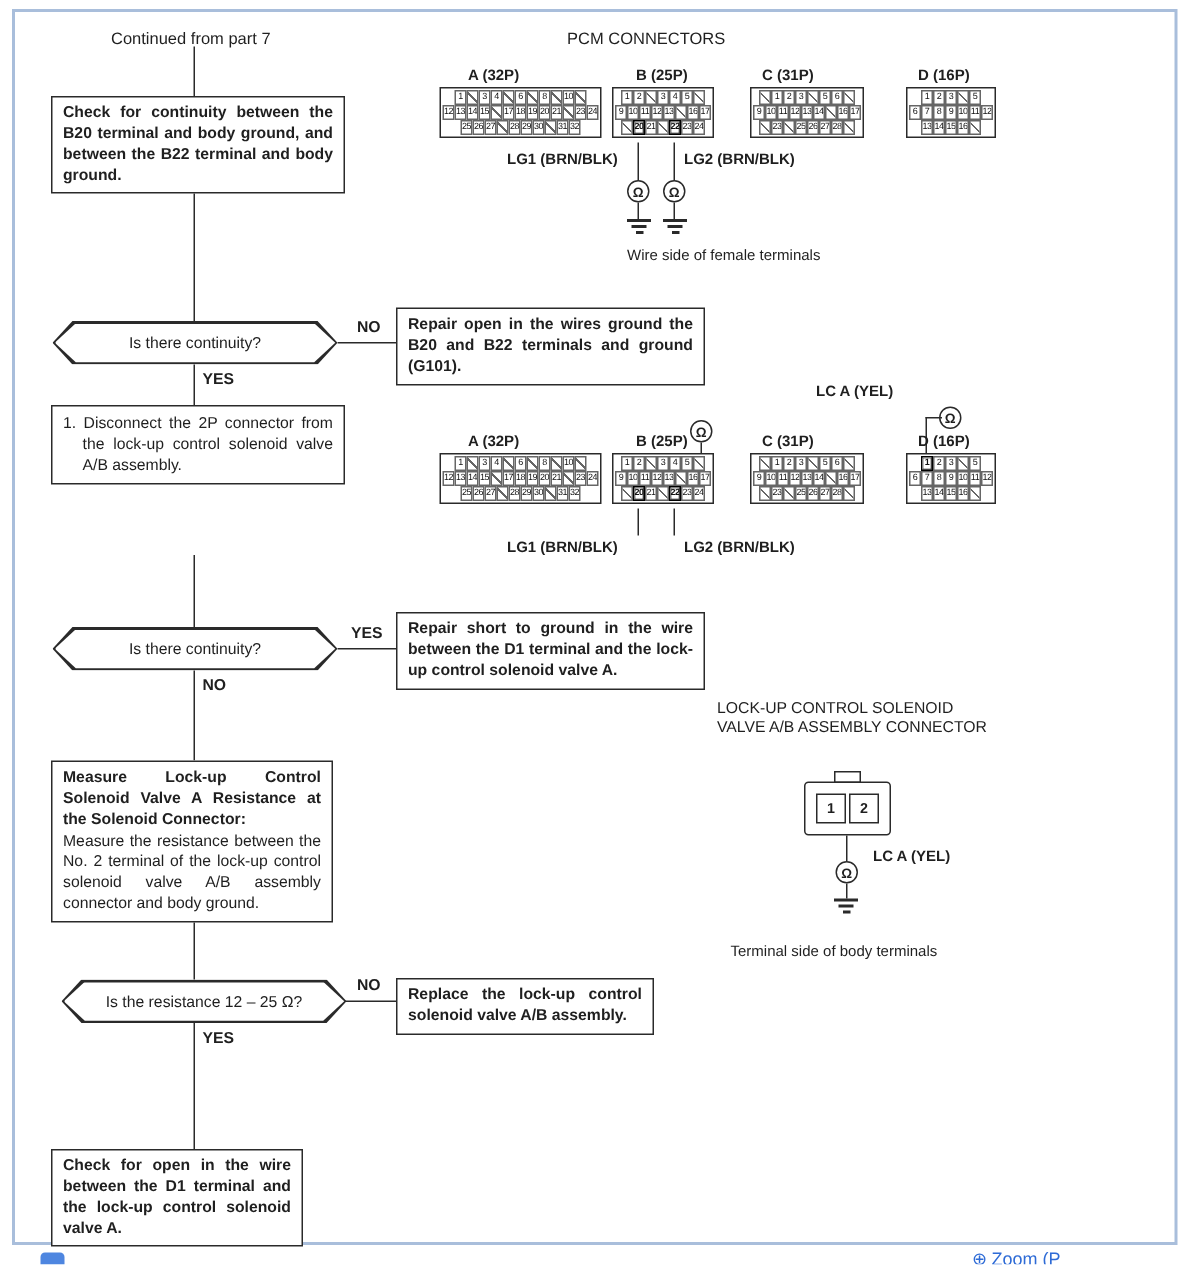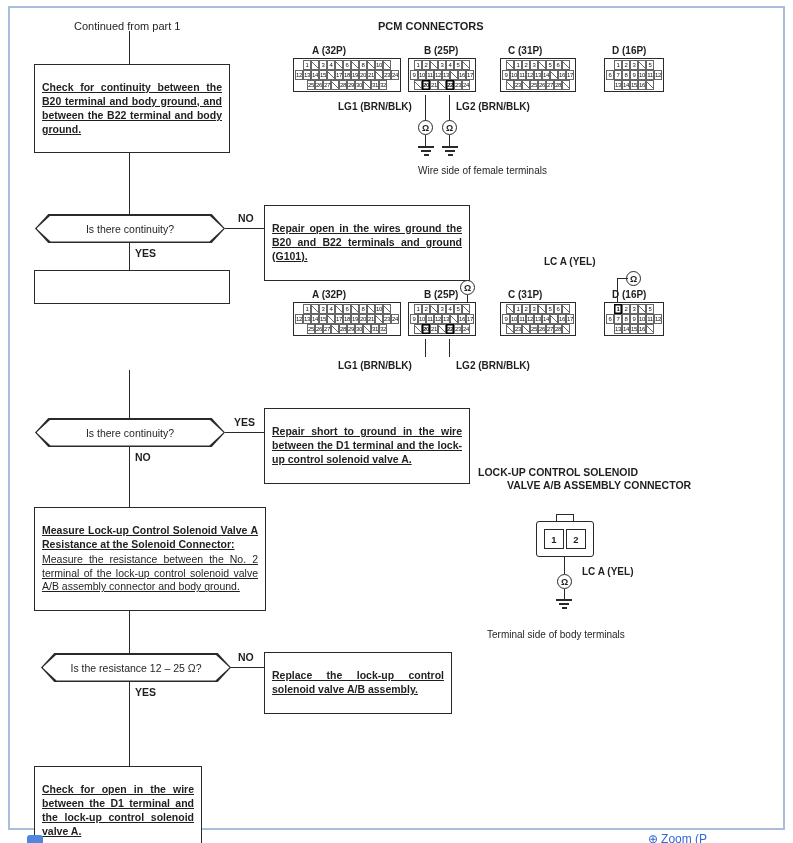--- a/index.html
+++ b/index.html
@@ -2,34 +2,34 @@
 <html><head>
 <meta charset="utf-8">
 <style>
   * { margin:0; padding:0; box-sizing:border-box; }
   body { font-family:"Liberation Sans", sans-serif; background:#fff; }
   #page { position:relative; width:793px; height:843px; background:#ffffff; overflow:hidden; color:#1f1f1f; }
   .frame { position:absolute; border:2px solid #a9bedb; background:transparent; }
   .vline, .hline { position:absolute; background:#2a2a2a; }
   .vline { width:1.4px; }
   .hline { height:1.4px; }
-  .pbox { position:absolute; background:#fff; border:1.5px solid #2a2a2a; padding:16px 7px;
-          font-size:10.5px; line-height:1.32; font-weight:bold; text-align:justify;text-decoration:underline; }
+  .pbox { position:absolute; background:#fff; border:1.5px solid #2a2a2a; padding:4px 7px;
+          font-size:10.5px; line-height:1.32; font-weight:bold; text-align:justify; }
   .pbox .reg { font-weight:normal; margin-top:1px; }
   .list-item { font-weight:normal; padding-left:13px; text-indent:-13px; margin-top:1px; }
   .decision { position:absolute; width:190px; height:29px; }
   .hex-o { position:absolute; inset:0; background:#2a2a2a;
            clip-path:polygon(0 50%,7% 0,93% 0,100% 50%,93% 100%,7% 100%); }
   .hex-i { position:absolute; inset:1.5px; background:#fff;
            clip-path:polygon(0 50%,7.5% 0,92.5% 0,100% 50%,92.5% 100%,7.5% 100%); }
   .dq { position:absolute; inset:0; display:flex; align-items:center; justify-content:center; font-size:10.5px; }
   .branch { position:absolute; font-size:10.5px; font-weight:bold; }
   .small-label { position:absolute; font-size:10px; font-weight:bold; white-space:nowrap;text-align:center; }
   .caption { position:absolute; font-size:10px; white-space:nowrap; }
-  .sec-title { position:absolute; font-size:11px; font-weight:bold; white-space:nowrap; }
+  .sec-title { position:absolute; font-size:11px; font-weight:normal; white-space:nowrap; }
   .connector { position:absolute; background:#fff; border:1px solid #2a2a2a; padding:1px; }
   .pin-row { display:flex; justify-content:center; }
   .pin-cell { flex:0 0 8px; width:8px; height:10px; border:0.5px solid #666; font-size:6px;
               letter-spacing:-0.3px; line-height:8.5px; text-align:center; color:#111;
               background:#fff; overflow:hidden; }
   .pin-cell.hatched { background:linear-gradient(45deg,transparent 43%,#666 43%,#666 57%,transparent 57%); }
   .pin-cell.hl { border-color:#000; box-shadow:inset 0 0 0 0.5px #000; font-weight:bold; }
   .probe { position:absolute; width:15px; height:15px; border:1.3px solid #2a2a2a; border-radius:50%;
            background:#fff; display:flex; align-items:center; justify-content:center;
            font-size:9px; font-weight:bold; }
@@ -53,58 +53,59 @@
   <div class="vline" style="left:129px; top:110px; height:104px;"></div>
   <div class="vline" style="left:129px; top:243px; height:27px;"></div>
   <div class="vline" style="left:129px; top:370px; height:50px;"></div>
   <div class="vline" style="left:129px; top:447px; height:60px;"></div>
   <div class="vline" style="left:129px; top:600px; height:53px;"></div>
   <div class="vline" style="left:129px; top:682px; height:84px;"></div>
   <div class="hline" style="left:225px; top:228px; width:39px;"></div>
   <div class="hline" style="left:225px; top:432px; width:39px;"></div>
   <div class="hline" style="left:225px; top:667px; width:39px;"></div>
 
-  <div class="caption" style="left:74px; top:20px; font-size:11px;">Continued from part 1</div>
+  <div class="caption" style="left:74px; top:20px; font-size:11px;">Continued from part 7</div>
 
   <div class="pbox" style="left:34px; top:64px; width:196px;">Check for continuity between the B20 terminal and body ground, and between the B22 terminal and body ground.</div>
 
   <div class="decision" style="left:35px; top:214px;">
     <div class="hex-o"></div>
     <div class="hex-i"></div>
     <div class="dq">Is there continuity?</div>
   </div>
   <div class="branch" style="left:238px; top:212px;">NO</div>
   <div class="branch" style="left:135px; top:247px;">YES</div>
   <div class="pbox" style="left:264px; top:205px; width:206px;">Repair open in the wires ground the B20 and B22 terminals and ground (G101).</div>
 
   <div class="pbox" style="left:34px; top:270px; width:196px;">
+    <div class="list-item">1. Disconnect the 2P connector from the lock-up control solenoid valve A/B assembly.</div>
   </div>
 
   <div class="decision" style="left:35px; top:418px;">
     <div class="hex-o"></div>
     <div class="hex-i"></div>
     <div class="dq">Is there continuity?</div>
   </div>
   <div class="branch" style="left:234px; top:416px;">YES</div>
   <div class="branch" style="left:135px; top:451px;">NO</div>
   <div class="pbox" style="left:264px; top:408px; width:206px;">Repair short to ground in the wire between the D1 terminal and the lock-up control solenoid valve A.</div>
 
-  <div class="pbox" style="left:34px; top:507px; width:232px;">
+  <div class="pbox" style="left:34px; top:507px; width:188px;">
     <div>Measure Lock-up Control Solenoid Valve A Resistance at the Solenoid Connector:</div>
     <div class="reg">Measure the resistance between the No. 2 terminal of the lock-up control solenoid valve A/B assembly connector and body ground.</div>
   </div>
 
   <div class="decision" style="left:41px; top:653px;">
     <div class="hex-o"></div>
     <div class="hex-i"></div>
     <div class="dq">Is the resistance 12 – 25 Ω?</div>
   </div>
   <div class="branch" style="left:238px; top:651px;">NO</div>
   <div class="branch" style="left:135px; top:686px;">YES</div>
-  <div class="pbox" style="left:264px; top:652px; width:188px;">Replace the lock-up control solenoid valve A/B assembly.</div>
+  <div class="pbox" style="left:264px; top:652px; width:172px;">Replace the lock-up control solenoid valve A/B assembly.</div>
 
   <div class="pbox" style="left:34px; top:766px; width:168px;">Check for open in the wire between the D1 terminal and the lock-up control solenoid valve A.</div>
 
   <div class="sec-title" style="left:378px; top:20px;">PCM CONNECTORS</div>
 
   <div class="small-label" style="left:312px; top:45px;">A (32P)</div>
   <div class="small-label" style="left:424px; top:45px;">B (25P)</div>
   <div class="small-label" style="left:508px; top:45px;">C (31P)</div>
   <div class="small-label" style="left:612px; top:45px;">D (16P)</div>
 
@@ -401,21 +402,21 @@
         <span class="pin-cell hatched"></span>
       </div>
     </div>
 
   <div class="vline" style="left:425px; top:339px; height:18px;"></div>
   <div class="vline" style="left:449px; top:339px; height:18px;"></div>
   <div class="small-label" style="left:338px; top:360px;">LG1 (BRN/BLK)</div>
   <div class="small-label" style="left:456px; top:360px;">LG2 (BRN/BLK)</div>
 
   <div class="sec-title" style="left:478px; top:466px; font-size:10.5px;">LOCK-UP CONTROL SOLENOID</div>
-  <div class="sec-title" style="left:478px; top:479px; font-size:10.5px;margin-left:29px;">VALVE A/B ASSEMBLY CONNECTOR</div>
+  <div class="sec-title" style="left:478px; top:479px; font-size:10.5px;">VALVE A/B ASSEMBLY CONNECTOR</div>
 
   <div class="sol-part" style="left:556px; top:514px; width:18px; height:8px;"></div>
   <div class="sol-part" style="left:536px; top:521px; width:58px; height:36px; border-radius:3px;"></div>
   <div class="sol-pin" style="left:544px; top:529px;">1</div>
   <div class="sol-pin" style="left:566px; top:529px;">2</div>
 
   <div class="vline" style="left:564px; top:557px; height:17px;"></div>
   <div class="small-label" style="left:582px; top:566px;">LC A (YEL)</div>
   <div class="probe" style="left:557px; top:574px;">Ω</div>
   <div class="vline" style="left:564px; top:589px; height:10px;"></div>

